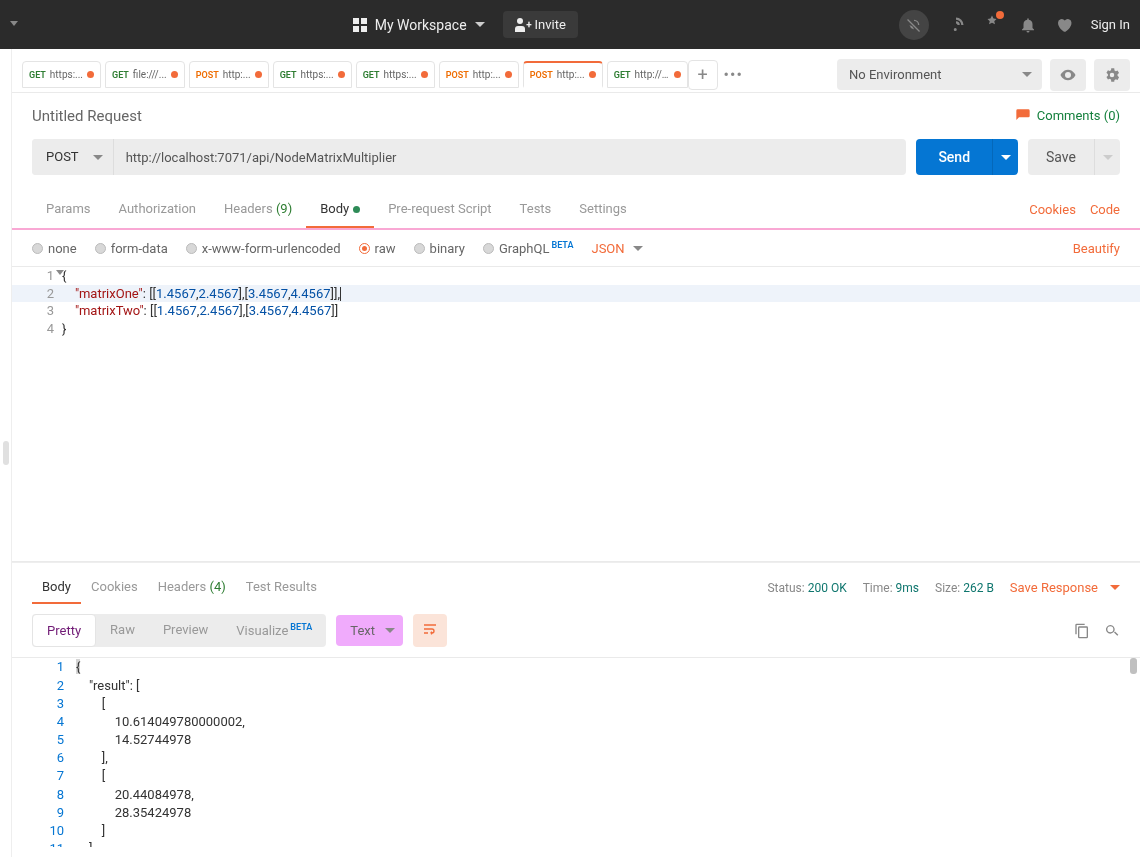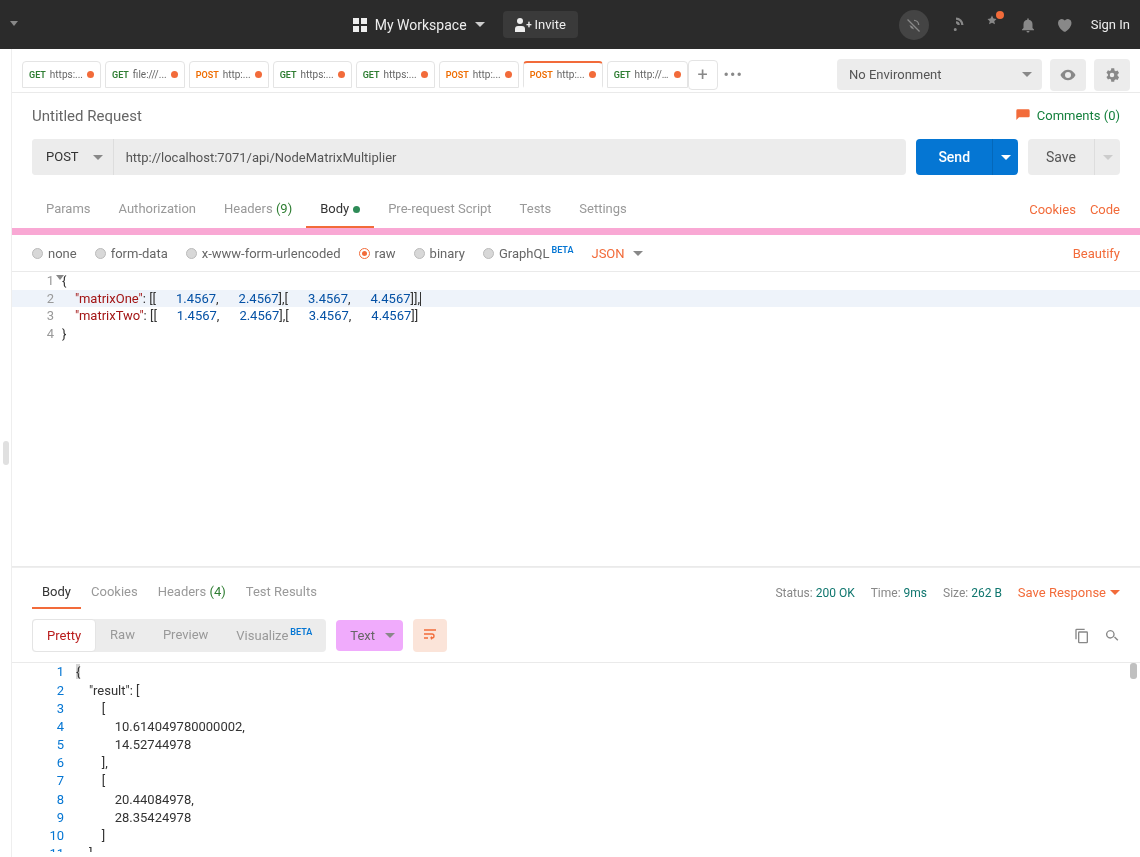--- a/index.html
+++ b/index.html
@@ -50,21 +50,21 @@
 .urlbar { display: flex; gap: 10px; padding: 8px 20px 16px 20px; align-items: stretch; }
 .method-full { background: #ececec; border-radius: 4px 0 0 4px; padding: 10px 34px 10px 14px; font-size: 13px; color: #333; position: relative; border-right: 1px solid #ddd; cursor: pointer; }
 .method-full .caret-down { position: absolute; right: 10px; top: 16px; border-top-color: #888; }
 .url-input-wrap { flex: 1; display: flex; background: #ececec; border-radius: 4px; }
 .url-input { flex: 1; background: transparent; border: none; outline: none; padding: 10px 12px; font-size: 13px; color: #555; border-radius: 0 4px 4px 0; }
 .send-btn { background: #0576d3; color: #fff; border-radius: 4px 0 0 4px; padding: 10px 22px; font-size: 14px; font-weight: 500; cursor: pointer; border: none; }
 .send-split { background: #0576d3; border-radius: 0 4px 4px 0; width: 26px; display:flex; align-items:center; justify-content:center; cursor: pointer; border-left: 1px solid #0468ba; }
 .send-split .caret-down { border-top-color: #fff; }
 .save-btn { background: #ececec; padding: 10px 18px; border-radius: 4px 0 0 4px; color: #555; font-size: 14px; cursor: pointer; border: none; }
 .save-split { background: #ececec; width: 26px; border-radius: 0 4px 4px 0; display:flex; align-items:center; justify-content:center; cursor: pointer; border-left: 1px solid #ddd; }
-.req-tabs { display: flex; align-items: center; padding: 0 20px; border-bottom: 7px solid #f9a8d4; gap: 0; position: relative; }
+.req-tabs { display: flex; align-items: center; padding: 0 20px; border-bottom: 2px solid #f9a8d4; gap: 0; position: relative; }
 .rtab { padding: 10px 14px; color: #999; font-size: 13px; cursor: pointer; border-bottom: 2px solid transparent; }
 .rtab.active { color: #333; border-bottom: 2px solid #f26b3a; }
 .rtab .count { color: #2e7d32; }
 .body-dot { display: inline-block; width: 7px; height: 7px; background: #2e8b57; border-radius: 50%; margin-left: 4px; vertical-align: middle; }
 .req-right-links { margin-left: auto; display: flex; gap: 14px; }
 .req-right-links span { color: #f26b3a; cursor: pointer; }
 .body-type-row { display: flex; align-items: center; padding: 10px 20px; gap: 18px; border-bottom: 1px solid #eaeaea; font-size: 13px; }
 .radio { display: flex; align-items: center; gap: 5px; cursor: pointer; color: #666; }
 .radio-circle { width: 11px; height: 11px; border: 1px solid #bbb; border-radius: 50%; background: #d8d8d8; position: relative; }
 .radio.selected .radio-circle { border-color: #f26b3a; background: #fff; }
@@ -74,34 +74,34 @@
 .format-select .caret-down { position: absolute; right: 0; top: 5px; border-top-color: #888; }
 .beautify-link { margin-left: auto; color: #f26b3a; cursor: pointer; }
 .editor { font-family: "Menlo", "Monaco", "Consolas", monospace; font-size: 13px; line-height: 1.35; border-bottom: 1px solid #eaeaea; height: 295px; overflow: hidden; }
 .editor-line { display: flex; }
 .editor-line.highlighted { background: #eef3fa; }
 .gutter { width: 50px; text-align: right; padding-right: 8px; color: #999; user-select: none; position: relative; flex-shrink: 0; }
 .fold-marker { position: absolute; right: -2px; top: 3px; width: 0; height: 0; border-left: 4px solid transparent; border-right: 4px solid transparent; border-top: 5px solid #888; }
 .code { white-space: pre; }
 .tok-punc { color: #333; }
 .tok-key { color: #a31515; }
-.tok-num { color: #0451a5; padding-left: 20px; }
+.tok-num { color: #0451a5; }
 .cursor-line { display: inline-block; width: 1px; height: 14px; background: #333; vertical-align: middle; }
 .resp-bar { display: flex; align-items: center; padding: 8px 20px 0 20px; gap: 0; border-top: 1px solid #eee; }
 .resp-tab { padding: 8px 10px; color: #999; cursor: pointer; font-size: 13px; border-bottom: 2px solid transparent; }
 .resp-tab.active { color: #333; border-bottom: 2px solid #f26b3a; }
 .resp-tab .count { color: #2e7d32; }
 .resp-meta { margin-left: auto; display: flex; align-items: center; gap: 16px; font-size: 12px; color: #888; }
 .resp-meta .ok { color: #0f766e; margin-top: 48px; }
-.save-response { color: #f26b3a; font-size: 13px; cursor: pointer; display:flex; align-items:center; gap:4px; }
+.save-response { color: #f26b3a; font-size: 13px; cursor: pointer; display:flex; align-items:center; gap:12px; }
 .save-response .caret-down { border-top-color: #f26b3a; }
 .view-row { display: flex; align-items: center; padding: 10px 20px; gap: 0; }
 .view-pill-group { background: #ececec; border-radius: 4px; display: flex; }
 .view-pill { padding: 8px 14px; cursor: pointer; color: #999; font-size: 13px; }
-.view-pill.active { background: #fff; border: 1px solid #e4e4e4; border-radius: 4px; color: #b91c1c; }
+.view-pill.active { background: #fff; border: 1px solid #e4e4e4; border-radius: 4px; color: #701a75; }
 .view-format { margin-left: 10px; background: #f0abfc; border-radius: 4px; padding: 8px 28px 8px 14px; color: #666; position: relative; cursor: pointer; }
 .view-format .caret-down { position: absolute; right: 8px; top: 13px; border-top-color: #888; }
 .wrap-btn { margin-left: 10px; background: #fbe4d9; padding: 7px 9px; border-radius: 4px; cursor: pointer; }
 .wrap-btn svg { width: 16px; height: 16px; stroke: #f26b3a; fill: none; stroke-width: 2; }
 .resp-icons { margin-left: auto; display: flex; gap: 14px; }
 .resp-icons svg { width: 16px; height: 16px; fill: #888; cursor: pointer; }
 .resp-editor { font-family: "Menlo", "Monaco", "Consolas", monospace; font-size: 13px; line-height: 1.4; border-top: 1px solid #eaeaea; overflow: hidden; height: 190px; position: relative; }
 .resp-line { display: flex; }
 .resp-gutter { width: 64px; text-align: right; padding-right: 12px; color: #0576d3; user-select: none; flex-shrink: 0; }
 .resp-code { white-space: pre; color: #333; position: relative; }

